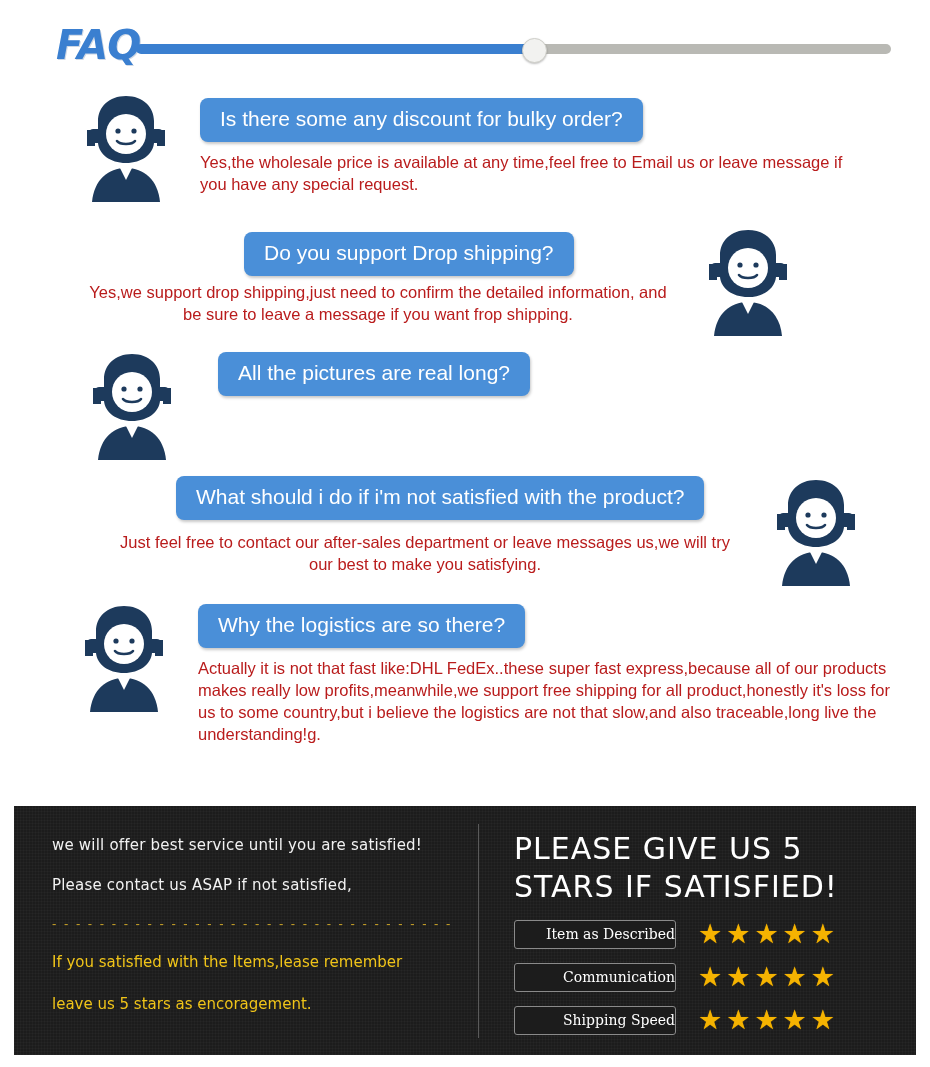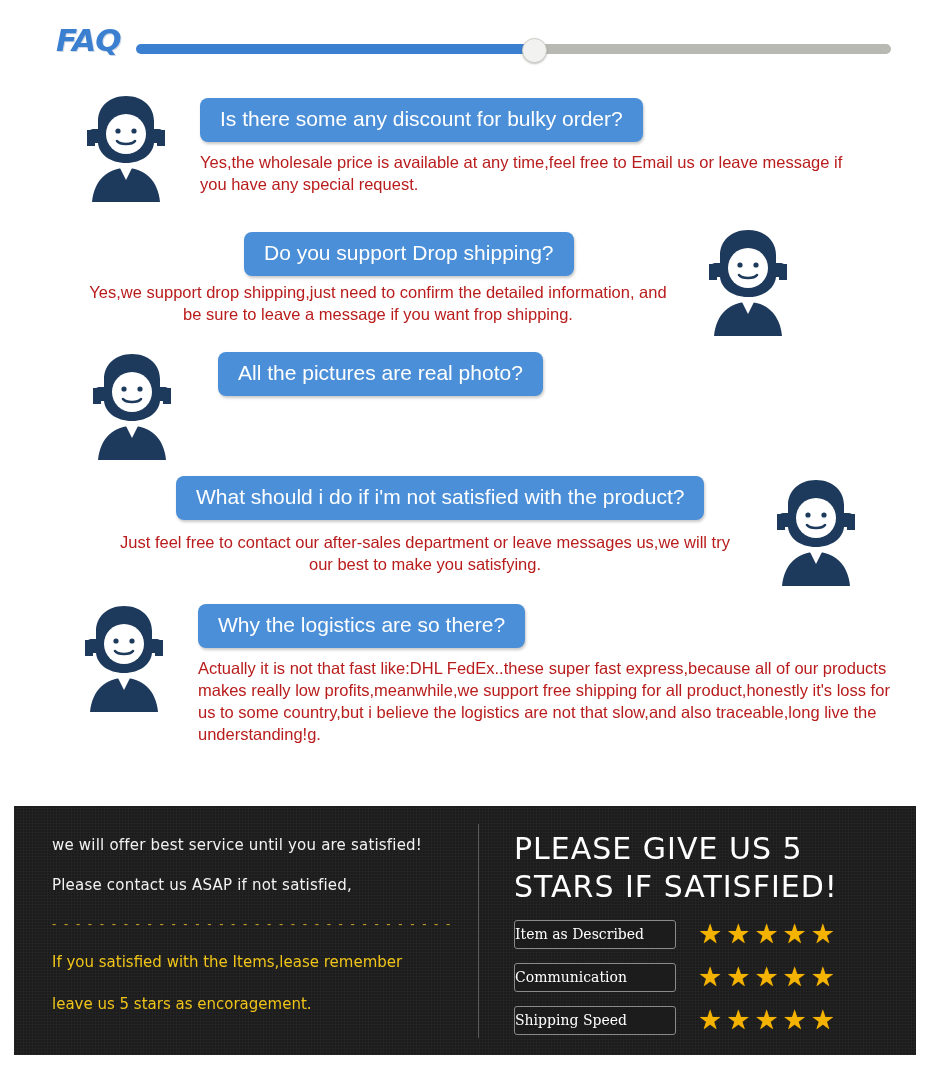--- a/index.html
+++ b/index.html
@@ -24,21 +24,21 @@
     position: relative;
     height: 86px;
   }
   .faq-title {
     position: absolute;
     left: 56px;
     top: 22px;
     font-family: "DejaVu Sans", sans-serif;
     font-weight: bold;
     font-style: italic;
-    font-size: 31px;
+    font-size: 40px;
     letter-spacing: -1px;
     color: #3a7fd0;
     text-shadow: 1px 1px 0 #cfd8e4;
   }
   .faq-bar {
     position: absolute;
     left: 136px;
     top: 44px;
     width: 755px;
     height: 10px;
@@ -149,21 +149,21 @@
     margin-top: 14px;
   }
   .rating-label {
     width: 160px;
     background: #1c1c1c;
     border: 1px solid #8a8a8a;
     border-radius: 3px;
     color: #ffffff;
     font-family: "DejaVu Serif", serif;
     font-size: 14px;
-    text-align: left;
+    text-align: right;
     padding: 5px 0 6px 0;
   }
   .stars {
     margin-left: 22px;
     color: #f5b301;
     font-size: 27px;
     letter-spacing: 4px;
     line-height: 1;
   }
   .star {
@@ -229,21 +229,21 @@
         <circle cx="46" cy="41" r="2.6" fill="#1d3a5c"></circle>
         <circle cx="62" cy="41" r="2.6" fill="#1d3a5c"></circle>
         <path d="M45 51c3 4 15 4 18 0" stroke="#1d3a5c" stroke-width="2.6" fill="none" stroke-linecap="round"></path>
         <path d="M20 112c2-22 16-34 34-34s32 12 34 34z" fill="#1d3a5c"></path>
         <path d="M48 78l6 12 6-12-6-5z" fill="#ffffff"></path>
         <path d="M15 40h8v16h-8z" fill="#1d3a5c"></path>
         <path d="M85 40h8v16h-8z" fill="#1d3a5c"></path>
       </svg>
     </div>
     <div style="position:absolute; left:218px; top:8px;">
-      <div class="bubble">All the pictures are real photo?</div>
+      <div class="bubble">All the pictures are real long?</div>
     </div>
   </div>
 
   <div class="qa-block" style="height:128px;">
     <div class="avatar" style="left:762px; top:10px;">
       <svg viewBox="0 0 108 112" width="108" height="112">
         <path d="M54 6c-17 0-28 11-28 25v8h-5c-3 0-5 3-5 7s2 7 5 7h5c1 11 12 20 28 20s27-9 28-20h5c3 0 5-3 5-7s-2-7-5-7h-5v-8C82 17 71 6 54 6z" fill="#1d3a5c"></path>
         <ellipse cx="54" cy="44" rx="20" ry="20" fill="#ffffff"></ellipse>
         <circle cx="46" cy="41" r="2.6" fill="#1d3a5c"></circle>
         <circle cx="62" cy="41" r="2.6" fill="#1d3a5c"></circle>

